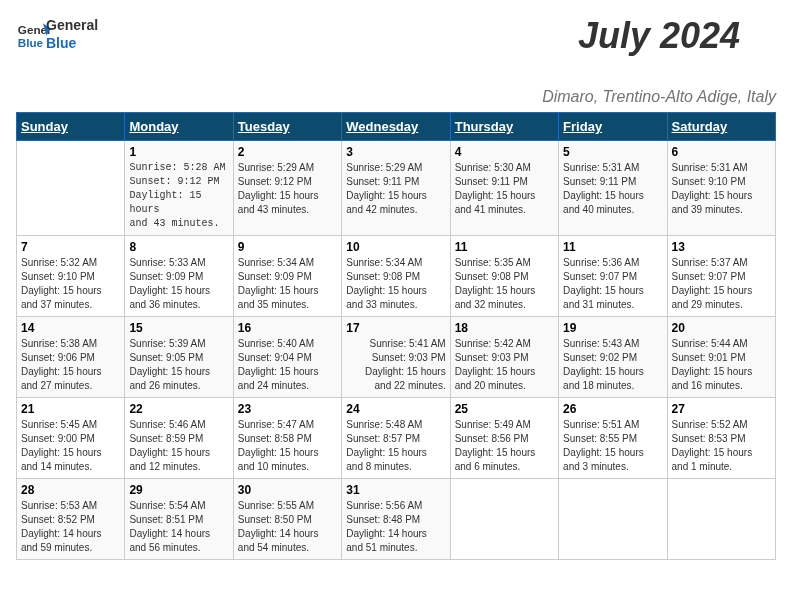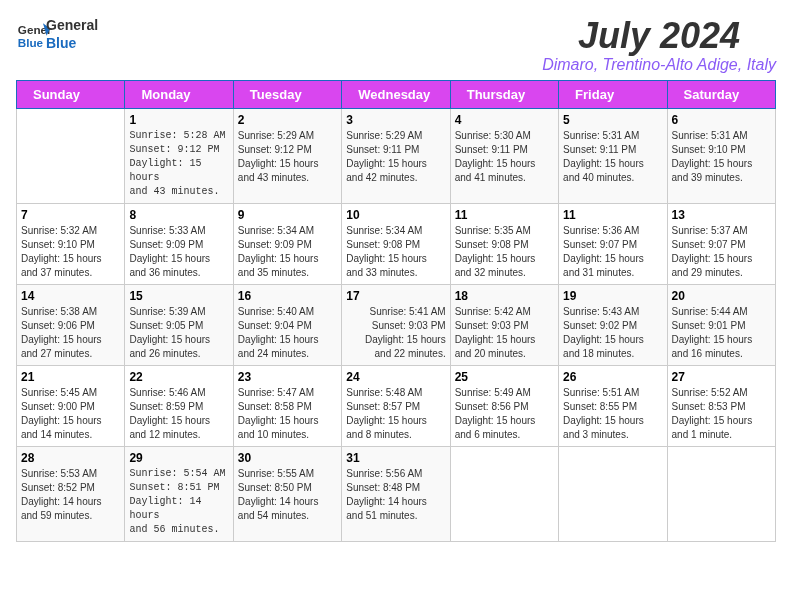--- a/index.html
+++ b/index.html
@@ -30,34 +30,36 @@
       font-style: italic;
     }
     .month-title {
       font-size: 36px;
       font-weight: bold;
       color: #333;
       line-height: 1.1;
     }
     .location-title {
       font-size: 16px;
-      color: #8b5cf6;
+      color: #737373;
+      margin-top: 32px;
     }
     table {
       width: 100%;
       border-collapse: collapse;
       font-size: 11px;
     }
     thead tr th {
-      background: #d946ef;
+      background: #0c4a6e;
       color: #fff;
-      padding: 6px 16px;
+      padding: 6px 4px;
       text-align: left;
       font-size: 13px;
       border: 1px solid #1a6bbf;
+      text-decoration: underline;
     }
     tbody tr td {
       vertical-align: top;
       padding: 4px 4px;
       border: 1px solid #ccc;
       width: calc(100% / 7);
       min-height: 70px;
     }
     tbody tr:nth-child(odd) {
       background: #f9f9f9;
@@ -315,21 +317,21 @@
       <tr>
         <td>
           <span class="day-num">28</span>
           <div class="cell-text" style="white-space: pre-line;">Sunrise: 5:53 AM
 Sunset: 8:52 PM
 Daylight: 14 hours
 and 59 minutes.</div>
         </td>
         <td>
           <span class="day-num">29</span>
-          <div class="cell-text" style="white-space: pre-line; font-family: Liberation Mono, monospace;">Sunrise: 5:54 AM
+          <div class="cell-text" style="white-space: pre-line;">Sunrise: 5:54 AM
 Sunset: 8:51 PM
 Daylight: 14 hours
 and 56 minutes.</div>
         </td>
         <td>
           <span class="day-num">30</span>
           <div class="cell-text" style="white-space: pre-line;">Sunrise: 5:55 AM
 Sunset: 8:50 PM
 Daylight: 14 hours
 and 54 minutes.</div>

